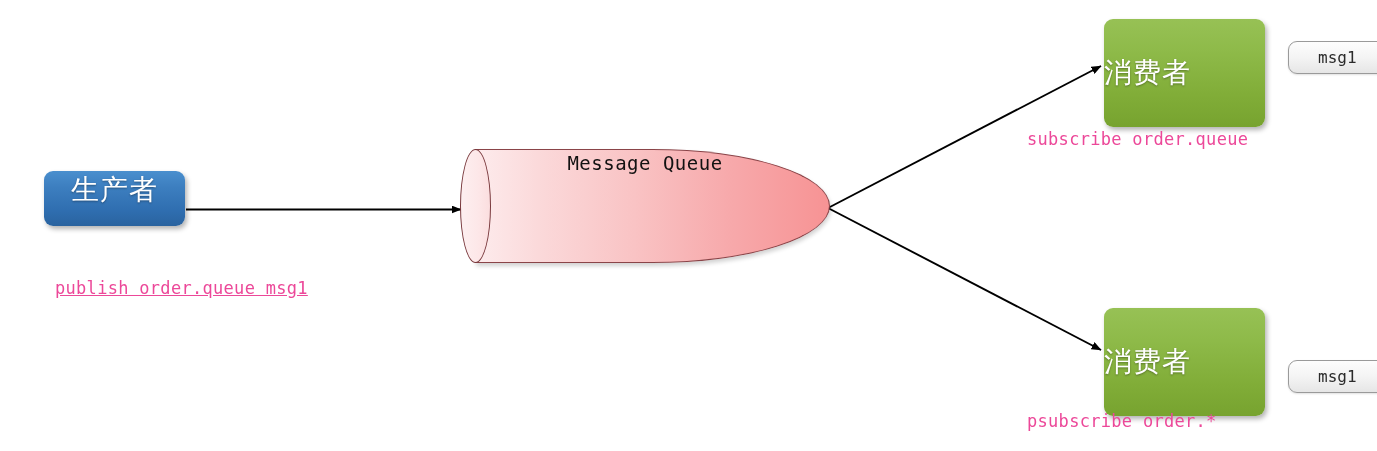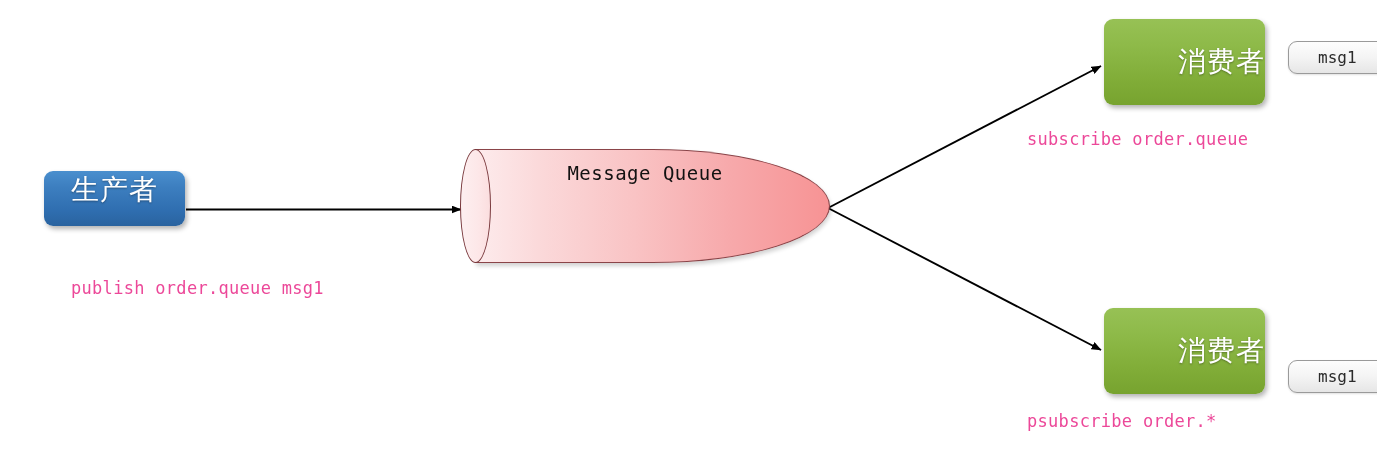--- a/index.html
+++ b/index.html
@@ -45,27 +45,27 @@
     font-family: "DejaVu Sans", sans-serif;
     font-size: 28px;
     letter-spacing: 1px;
     text-shadow: 0 1px 2px rgba(0,0,0,0.35);
   }
 
   
   .node-consumer {
     position: absolute;
     width: 161px;
-    height: 86px;
+    height: 108px;
     border-radius: 9px;
     background: linear-gradient(to bottom, #97c155 0%, #8eba49 30%, #81ad38 70%, #77a32f 100%);
     box-shadow: 2px 3px 5px rgba(0,0,0,0.30);
     display: flex;
     align-items: center;
-    justify-content: flex-end;
+    justify-content: flex-start;
   }
   .node-consumer.top    { left: 1104px; top: 19px; }
   .node-consumer.bottom { left: 1104px; top: 308px; }
   .node-consumer .cjk-label {
     color: #ffffff;
     font-family: "DejaVu Sans", sans-serif;
     font-size: 28px;
     letter-spacing: 1px;
     text-shadow: 0 1px 2px rgba(0,0,0,0.35);
   }
@@ -99,21 +99,21 @@
     width: 31px;
     height: 114px;
     border-radius: 50%;
     background: linear-gradient(to right, #fdeff0 0%, #fde7e8 60%, #fbdedf 100%);
     border: 1.4px solid #7a3a3e;
     box-sizing: border-box;
   }
   .queue-title {
     position: absolute;
     left: 15px;
-    top: 13px;
+    top: 3px;
     width: 340px;
     text-align: center;
     font-family: "DejaVu Sans Mono", monospace;
     font-size: 19px;
     color: #121212;
     letter-spacing: 0.5px;
   }
 
   
   .badge-msg {
@@ -137,21 +137,21 @@
 
   
   .caption {
     position: absolute;
     font-family: "DejaVu Sans Mono", monospace;
     font-size: 17px;
     color: #ec4899;
     white-space: nowrap;
     letter-spacing: 0.3px;
   }
-  .caption.publish   { left: 71px;   top: 278px; }
+  .caption.publish   { left: 55px;   top: 278px; text-decoration: underline; }
   .caption.subscribe { left: 1027px; top: 129px; }
   .caption.psub      { left: 1027px; top: 411px; }
 </style>
 </head>
 <body>
 
 <div id="canvas">
 
   <svg class="edges" viewBox="0 0 1377 451" xmlns="http://www.w3.org/2000/svg">
     <defs>

